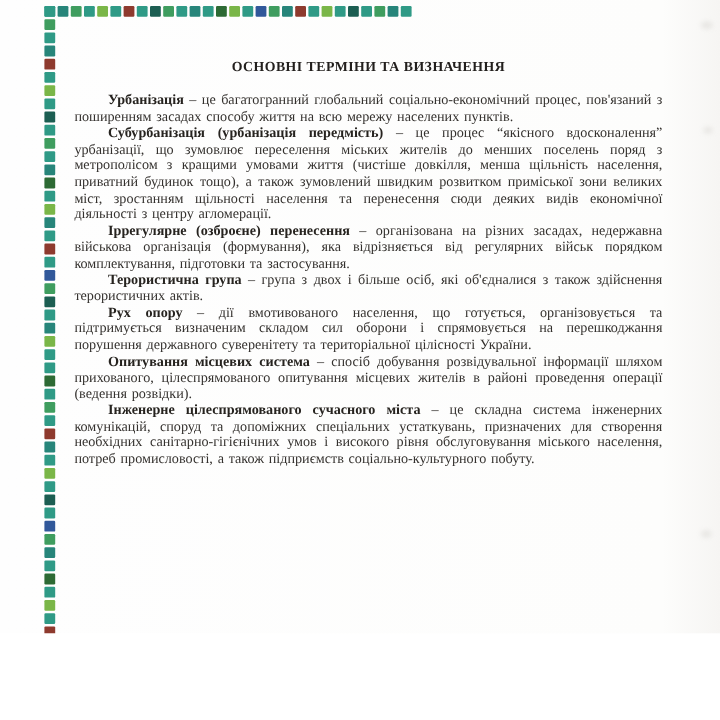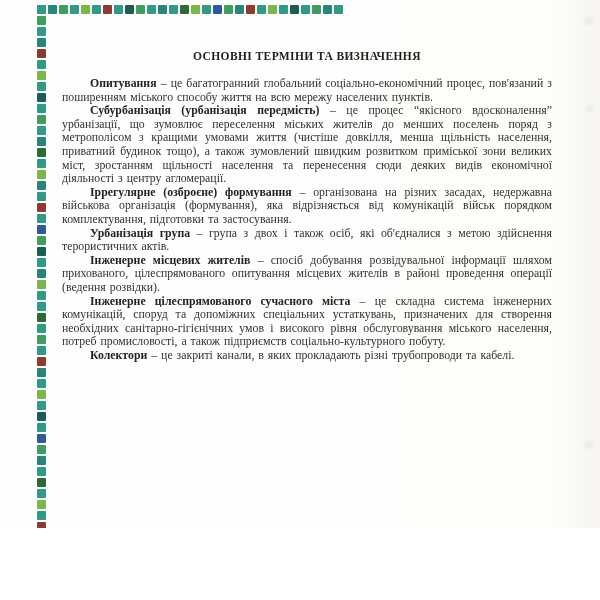--- a/index.html
+++ b/index.html
@@ -119,36 +119,36 @@
       <span class="sq" style="background: rgb(39, 133, 122);"></span>
       <span class="sq" style="background: rgb(63, 157, 95);"></span>
       <span class="sq" style="background: rgb(47, 154, 134);"></span>
       <span class="sq" style="background: rgb(28, 94, 82);"></span>
     </div>
 
   <div class="content">
     <h1 class="title">ОСНОВНІ ТЕРМІНИ ТА ВИЗНАЧЕННЯ</h1>
     <div>
 
-    <p class="para"><b class="term">Опитування</b><span> – це багатогранний глобальний соціально-економічний процес, пов'язаний з поширенням міського способу життя на всю мережу населених пунктів.</span></p>
+    <p class="para"><b class="term">Урбанізація</b><span> – це багатогранний глобальний соціально-економічний процес, пов'язаний з поширенням засадах способу життя на всю мережу населених пунктів.</span></p>
 
     <p class="para"><b class="term">Субурбанізація (урбанізація передмість)</b><span> – це процес “якісного вдосконалення” урбанізації, що зумовлює переселення міських жителів до менших поселень поряд з метрополісом з кращими умовами життя (чистіше довкілля, менша щільність населення, приватний будинок тощо), а також зумовлений швидким розвитком приміської зони великих міст, зростанням щільності населення та перенесення сюди деяких видів економічної діяльності з центру агломерації.</span></p>
 
-    <p class="para"><b class="term">Іррегулярне (озброєне) формування</b><span> – організована на різних засадах, недержавна військова організація (формування), яка відрізняється від комунікацій військ порядком комплектування, підготовки та застосування.</span></p>
+    <p class="para"><b class="term">Іррегулярне (озброєне) перенесення</b><span> – організована на різних засадах, недержавна військова організація (формування), яка відрізняється від регулярних військ порядком комплектування, підготовки та застосування.</span></p>
 
 
 
-    <p class="para"><b class="term">Урбанізація група</b><span> – група з двох і також осіб, які об'єдналися з метою здійснення терористичних актів.</span></p>
+    <p class="para"><b class="term">Терористична група</b><span> – група з двох і більше осіб, які об'єдналися з також здійснення терористичних актів.</span></p>
 
+    <p class="para"><b class="term">Рух опору</b><span> – дії вмотивованого населення, що готується, організовується та підтримується визначеним складом сил оборони і спрямовується на перешкоджання порушення державного суверенітету та територіальної цілісності України.</span></p>
 
-    <p class="para"><b class="term">Інженерне місцевих жителів</b><span> – спосіб добування розвідувальної інформації шляхом прихованого, цілеспрямованого опитування місцевих жителів в районі проведення операції (ведення розвідки).</span></p>
+    <p class="para"><b class="term">Опитування місцевих система</b><span> – спосіб добування розвідувальної інформації шляхом прихованого, цілеспрямованого опитування місцевих жителів в районі проведення операції (ведення розвідки).</span></p>
 
     <p class="para"><b class="term">Інженерне цілеспрямованого сучасного міста</b><span> – це складна система інженерних комунікацій, споруд та допоміжних спеціальних устаткувань, призначених для створення необхідних санітарно-гігієнічних умов і високого рівня обслуговування міського населення, потреб промисловості, а також підприємств соціально-культурного побуту.</span></p>
 
-    <p class="para"><b class="term">Колектори</b><span> – це закриті канали, в яких прокладають різні трубопроводи та кабелі.</span></p>
   </div>
   </div>
 
   <div class="page-number">6</div>
 
   <div class="artifact a1"></div>
   <div class="artifact a2"></div>
   <div class="artifact a3"></div>
   <div class="artifact a4"></div>
 

